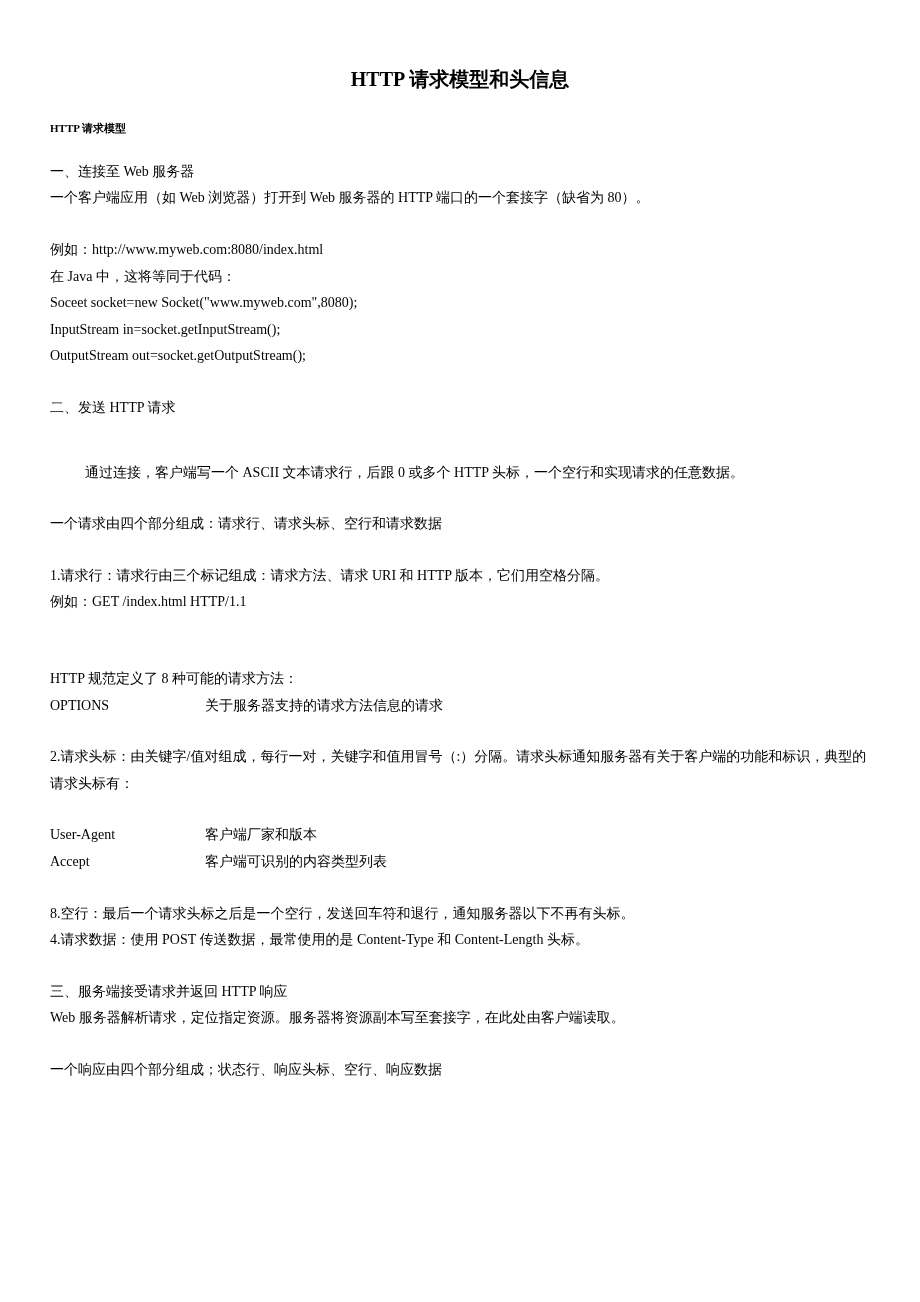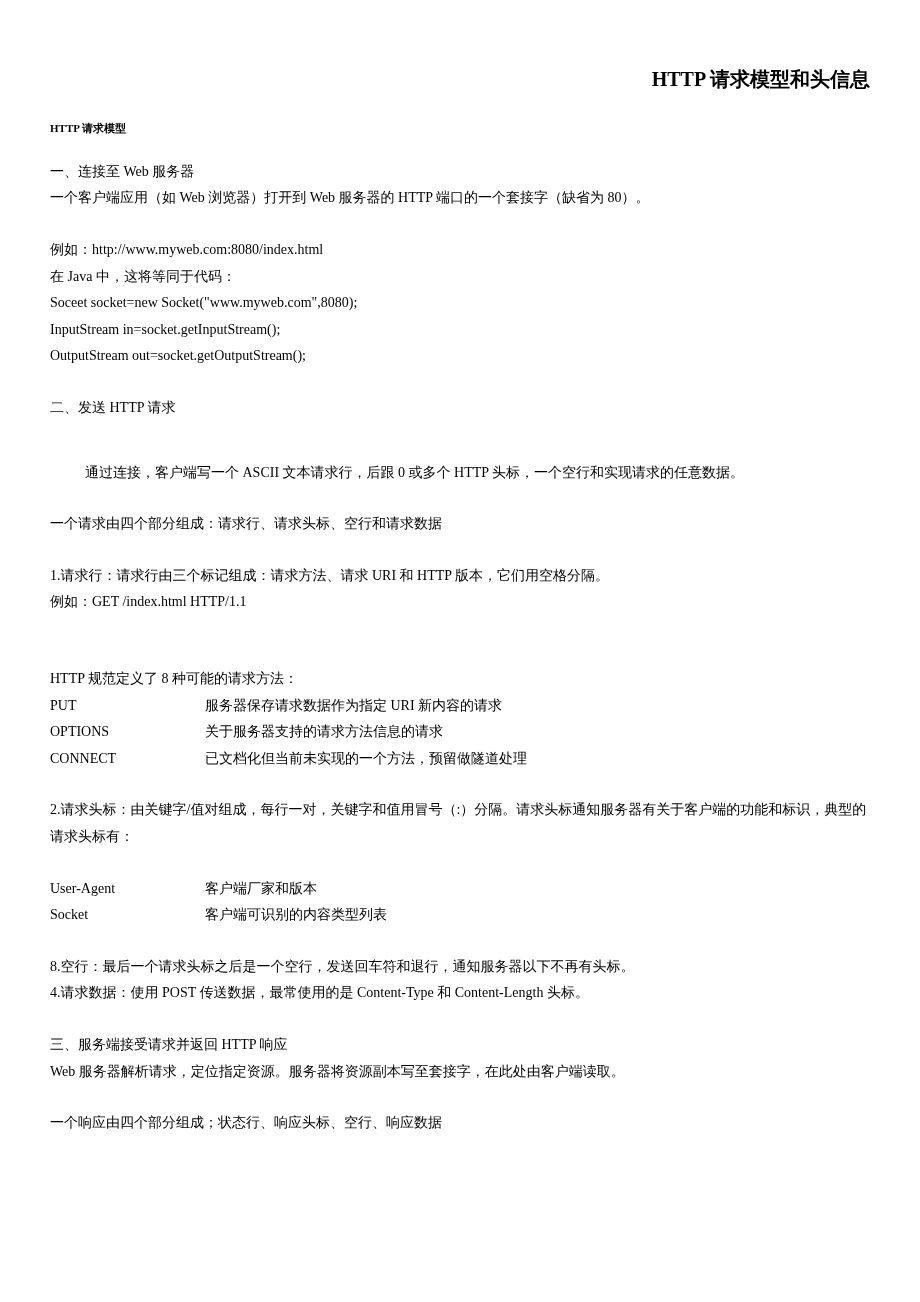--- a/index.html
+++ b/index.html
@@ -7,21 +7,21 @@
     font-size: 14px;
     line-height: 1.9;
     color: #000;
     background: #fff;
     margin: 0;
     padding: 60px 50px;
     width: 920px;
     box-sizing: border-box;
   }
   h1 {
-    text-align: right;
+    text-align: center;
     font-size: 20px;
     font-weight: bold;
     margin: 0 0 20px 0;
   }
   h2 {
     font-size: 11px;
     font-weight: bold;
     margin: 0 0 20px 0;
   }
   p {
@@ -73,48 +73,40 @@
 <p>1.请求行：请求行由三个标记组成：请求方法、请求 URI 和 HTTP 版本，它们用空格分隔。</p>
 <p>例如：GET /index.html HTTP/1.1</p>
 
 <div class="spacer"></div>
 <div class="spacer"></div>
 
 <p>HTTP 规范定义了 8 种可能的请求方法：</p>
 <table>
   <tbody>
   <tr>
-        <td class="col1">PUT</td>
-        <td>服务器保存请求数据作为指定 URI 新内容的请求</td>
-      </tr>
-  <tr>
         <td class="col1">OPTIONS</td>
         <td>关于服务器支持的请求方法信息的请求</td>
-      </tr>
-  <tr>
-        <td class="col1">CONNECT</td>
-        <td>已文档化但当前未实现的一个方法，预留做隧道处理</td>
       </tr>
 </tbody>
   </table>
 
 <div class="spacer"></div>
 
 <p>2.请求头标：由关键字/值对组成，每行一对，关键字和值用冒号（:）分隔。请求头标通知服务器有关于客户端的功能和标识，典型的请求头标有：</p>
 
 <div class="spacer"></div>
 
 <table>
   <tbody>
       <tr>
         <td class="col1">User-Agent</td>
         <td>客户端厂家和版本</td>
       </tr>
   <tr>
-        <td class="col1">Socket</td>
+        <td class="col1">Accept</td>
         <td>客户端可识别的内容类型列表</td>
       </tr>
 </tbody>
   </table>
 
 <div class="spacer"></div>
 
 <p>8.空行：最后一个请求头标之后是一个空行，发送回车符和退行，通知服务器以下不再有头标。</p>
 <p>4.请求数据：使用 POST 传送数据，最常使用的是 Content-Type 和 Content-Length 头标。</p>
 

